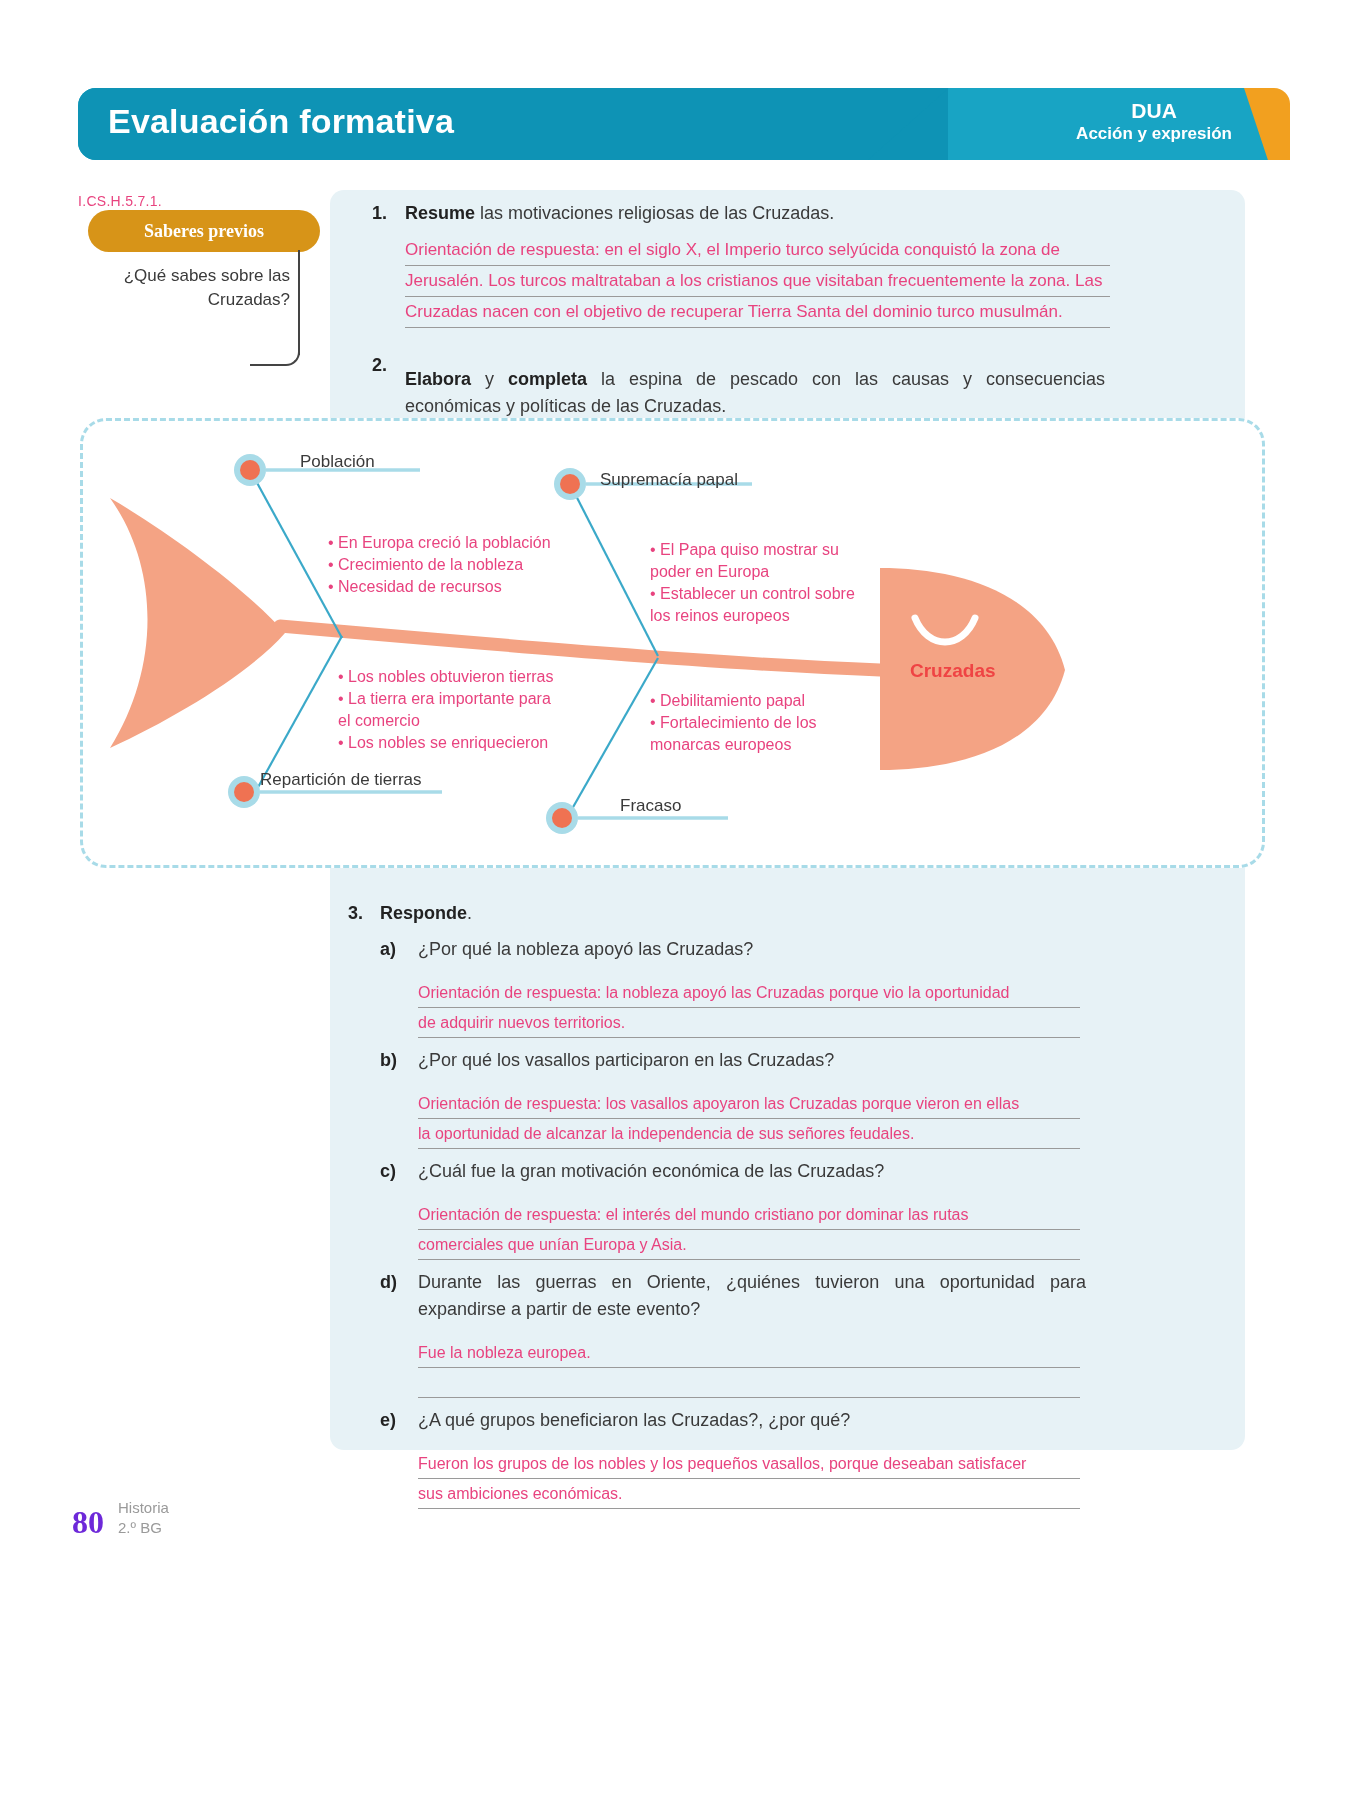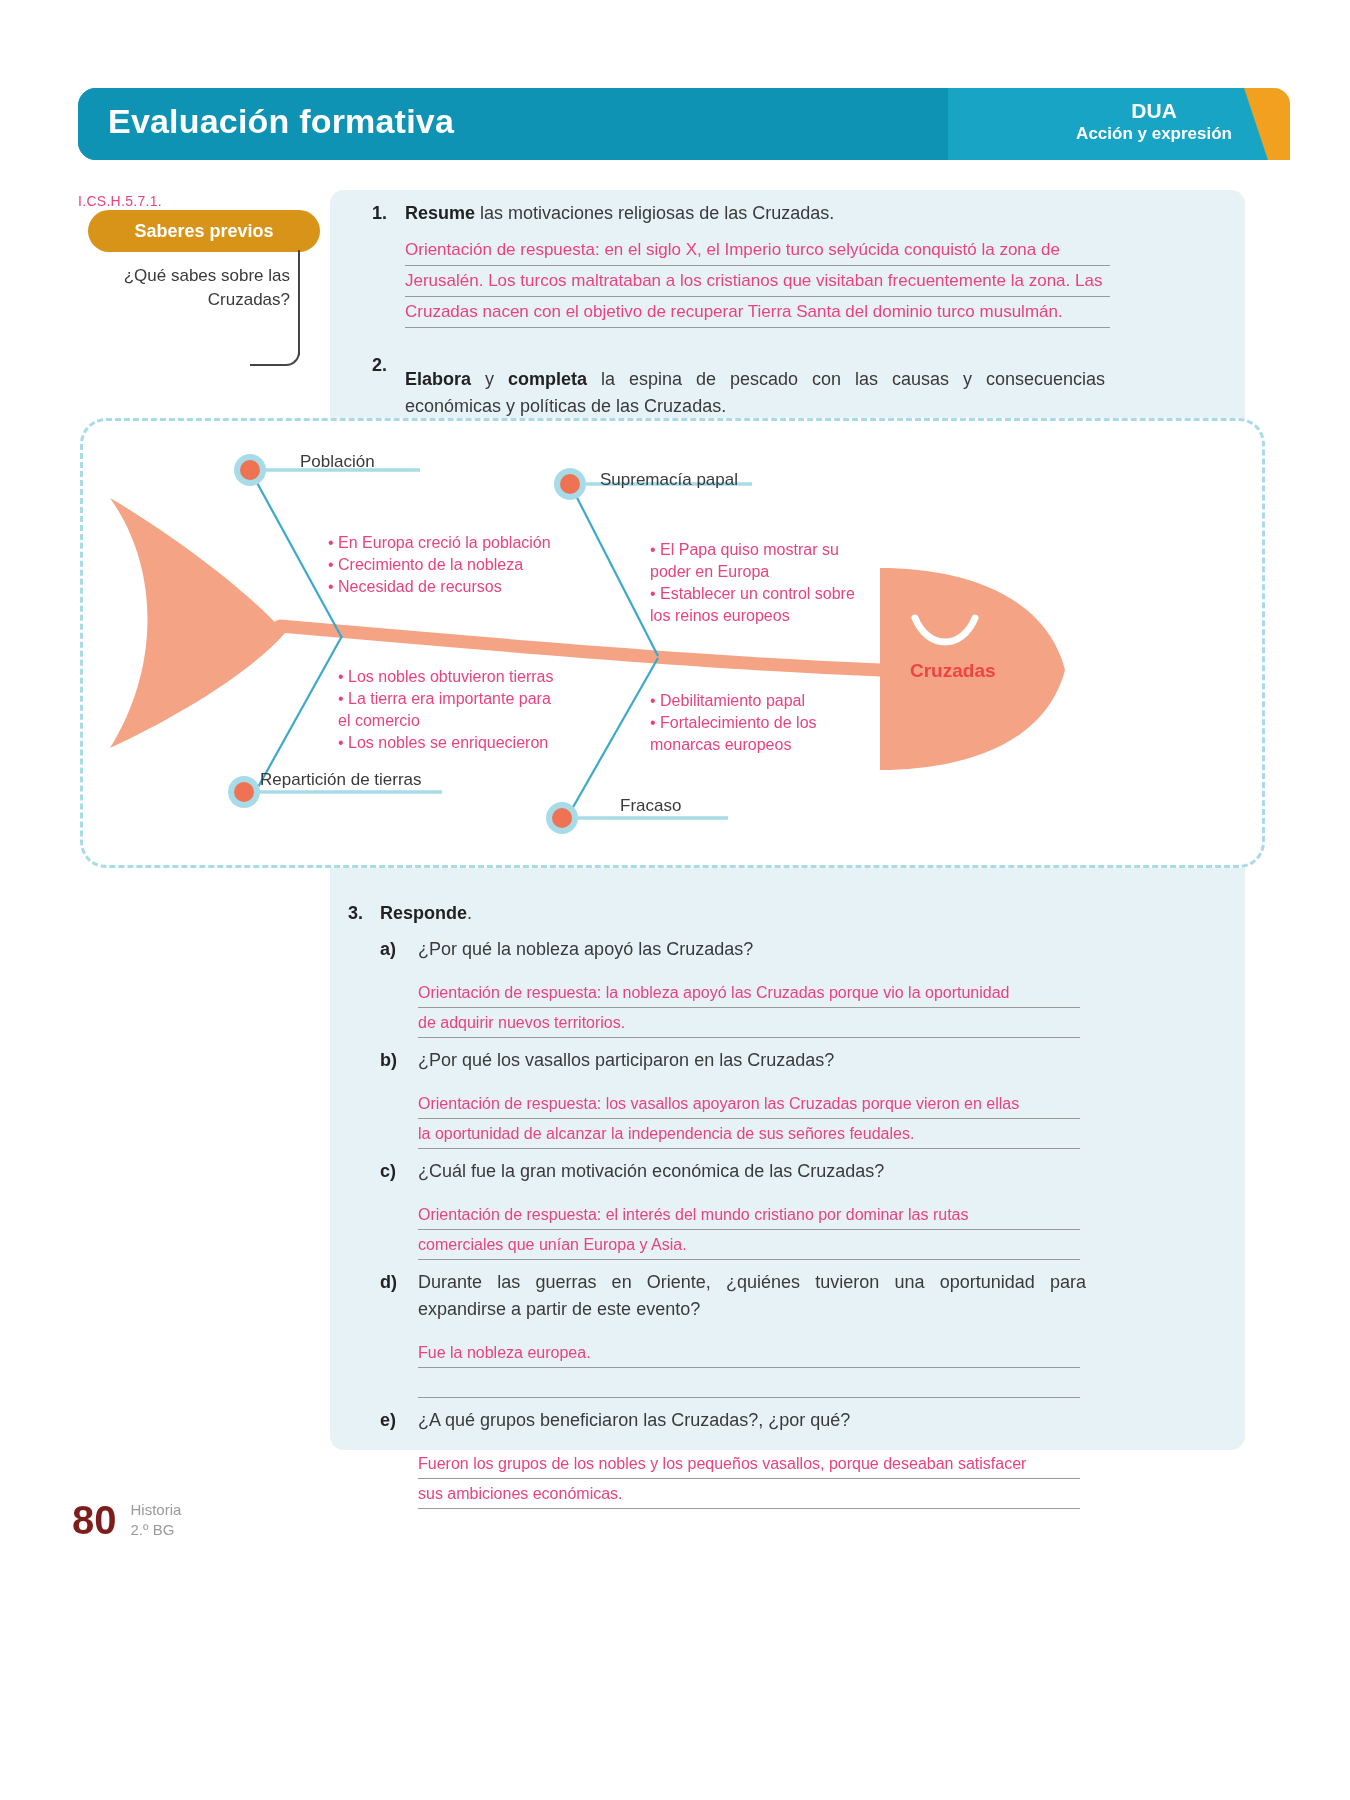--- a/index.html
+++ b/index.html
@@ -58,21 +58,21 @@
   }
   .panel-gap{
     position:absolute;left:330px;top:418px;width:915px;height:450px;
     background:#ffffff;
   }
 
   
   .saberes-pill{
     position:absolute;left:88px;top:210px;width:232px;height:42px;
     background:#d79418;border-radius:21px;
-    display:flex;align-items:center;justify-content:center;
+    display:flex;align-items:center;justify-content:center;font-family:Liberation Serif, serif;
   }
   .saberes-pill span{color:#fff;font-size:18px;font-weight:bold;}
   .saberes-box{
     position:absolute;left:118px;top:250px;width:180px;height:105px;
     border-right:2px solid #444;
   }
   .saberes-text{
     position:absolute;left:0;top:14px;width:172px;
     text-align:right;font-size:17px;color:#3a3a3a;line-height:24px;
   }
@@ -133,21 +133,21 @@
   .sub-row{display:flex;font-size:18px;line-height:27px;color:#3a3a3a;}
   .sub-row .ltr{width:38px;flex:none;font-weight:bold;color:#222;}
   .sub-row .txt{width:668px;text-align:justify;}
   .sub-ans{margin-left:38px;margin-top:15px;width:662px;}
   .sub-ans .ans-line{font-size:16px;line-height:29px;}
   .sub-ans .ans-line.just{text-align:justify;}
   .sub-item{margin-bottom:9px;}
 
   
   .footer{position:absolute;left:72px;top:1498px;display:flex;align-items:flex-end;}
-  .pg-num{font-size:40px;font-weight:bold;color:#7f1d1d;}
+  .pg-num{font-size:32px;font-weight:bold;color:#6d28d9;font-family:Liberation Serif, serif;}
   .pg-meta{margin-left:14px;font-size:15px;line-height:20px;color:#9a9a9a;padding-bottom:3px;}
 </style>
 </head>
 <body>
 
 <div class="header-wrap">
   <div class="header-bar">
     <div class="left-block"></div>
     <div class="diag"></div>
     <div class="header-title">Evaluación formativa</div>

